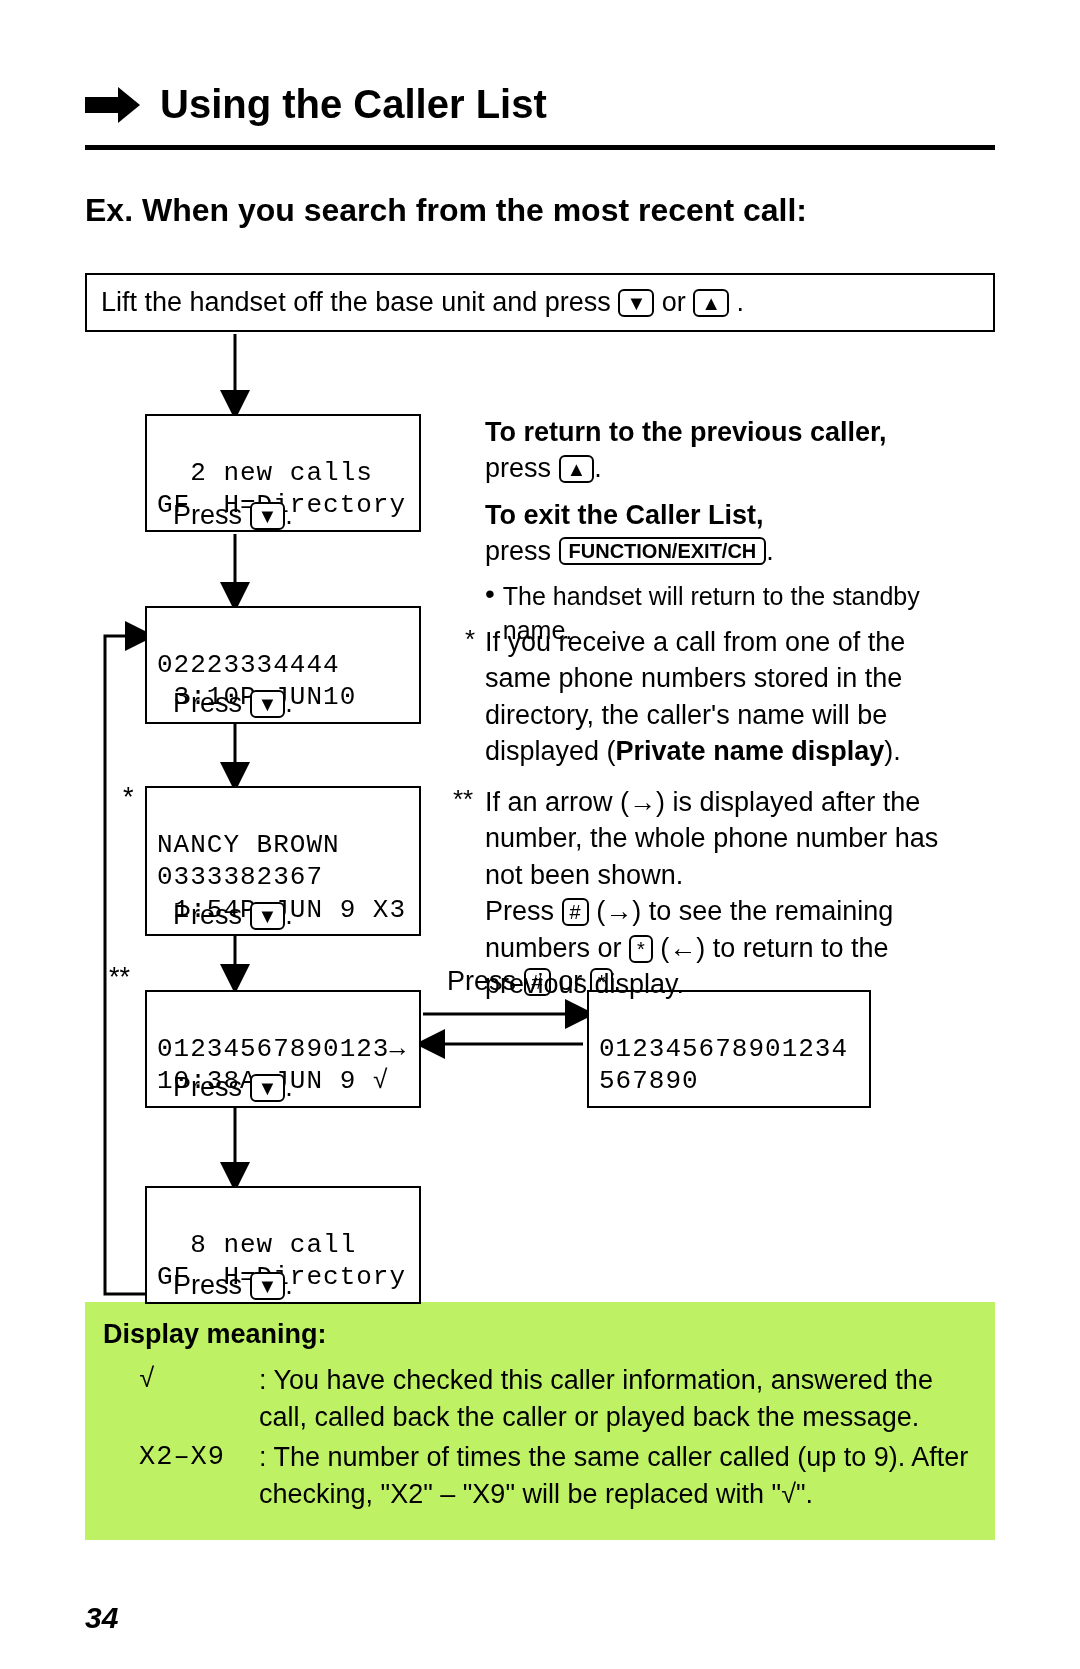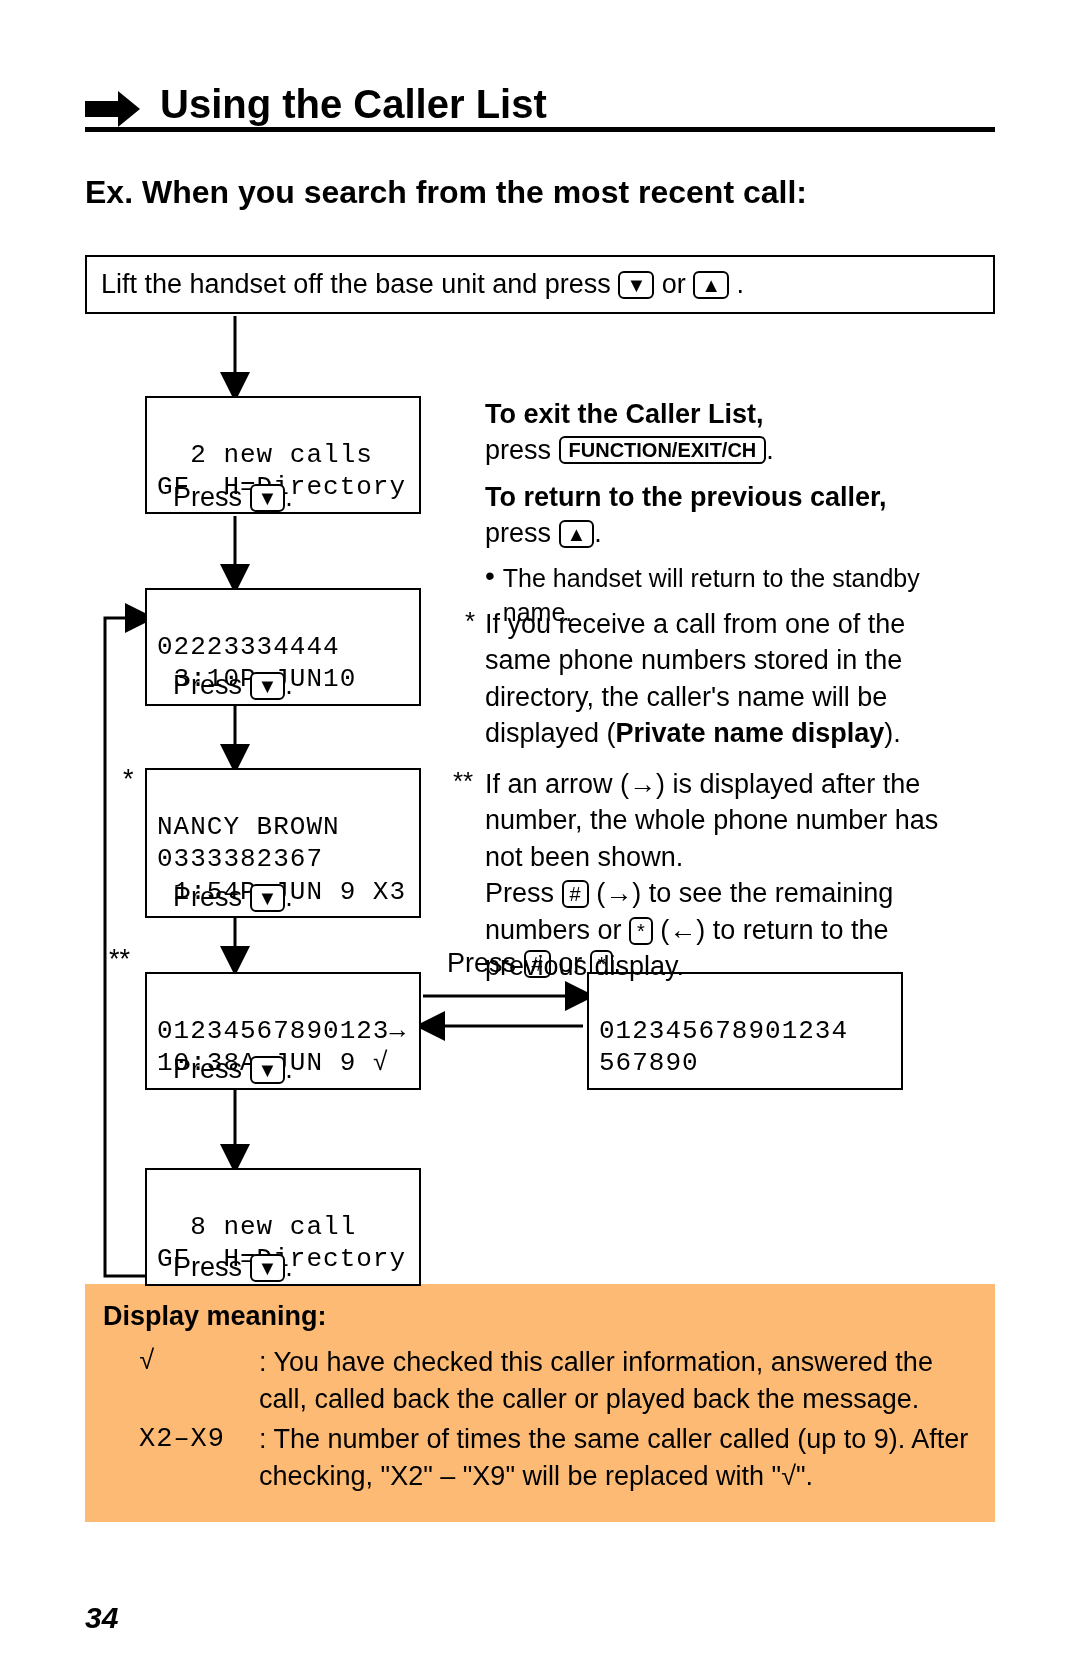--- a/index.html
+++ b/index.html
@@ -15,22 +15,23 @@
   .page {
     position: absolute;
     inset: 0;
     padding: 82px 85px 40px 85px;
     box-sizing: border-box;
   }
 
   
   .title-row {
     display: flex;
-    align-items: flex-end;
+    align-items: center;
     gap: 20px;
+    margin-bottom: 18px;
   }
   .title-arrow {
     width: 55px; height: 36px; position: relative;
   }
   .title-arrow .shaft {
     position: absolute; left: 0; top: 10px; width: 34px; height: 16px; background:#000;
   }
   .title-arrow .head {
     position: absolute; left: 33px; top: 0;
     width: 0; height: 0;
@@ -132,21 +133,21 @@
   }
 
   .ast {
     position: absolute;
     font-size: 27px;
     font-family: Arial, Helvetica, sans-serif;
   }
 
   
   .meaning {
-    background: #fdba74;
+    background: #bef264;
     padding: 14px 18px 24px 18px;
     font-size: 27px;
     line-height: 1.35;
   }
   .meaning .hdr { font-weight: 700; margin-bottom: 10px; }
   .meaning .row { display: flex; margin: 0 0 4px 36px; }
   .meaning .sym {
     font-family: "Courier New", monospace;
     width: 120px; flex: none;
     letter-spacing: 1px;
@@ -243,39 +244,39 @@
 <span>01234567890123→</span>
 <span>10:38A JUN 9 √</span></div>
     <div class="caption" style="left:88px; top:730px;">
       <span>Press </span><span class="btn">▼</span><span>.</span>
     </div>
 
     <div class="caption" style="left:362px; top:624px;">
       <span>Press </span><span class="btn">#</span><span> or </span><span class="btn">*</span><span>.</span>
     </div>
 
-    <div class="screen" style="left:502px; top:648px; width:316px;">
+    <div class="screen" style="left:502px; top:648px; width:284px;">
 <span>012345678901234</span>
 <span>567890</span></div>
 
     <div class="screen" style="left:60px; top:844px; width:276px;">
 <span>  8 new call</span>
 <span>GF  H=Directory</span></div>
     <div class="caption" style="left:88px; top:928px;">
       <span>Press </span><span class="btn">▼</span><span>.</span>
     </div>
 
     <div class="rcol" style="top:72px;">
       <p>
+        <b>To return to the previous caller,</b><br>
+        <span>press </span><span class="btn">▲</span><span>.</span>
+      </p>
+      <p>
         <b>To exit the Caller List,</b><br>
         <span>press </span><span class="btn fn">FUNCTION/EXIT/CH</span><span>.</span>
-      </p>
-      <p>
-        <b>To return to the previous caller,</b><br>
-        <span>press </span><span class="btn">▲</span><span>.</span>
       </p>
       <div class="bullet">
         <span class="dot">•</span>
         <span>The handset will return to the standby name.</span>
       </div>
     </div>
 
     <div class="note-row" style="top:282px;">
       <span class="star">*</span>
       <span>If you receive a call from one of the same phone numbers stored in the directory, the caller's name will be displayed (</span><b>Private name display</b><span>).</span>

